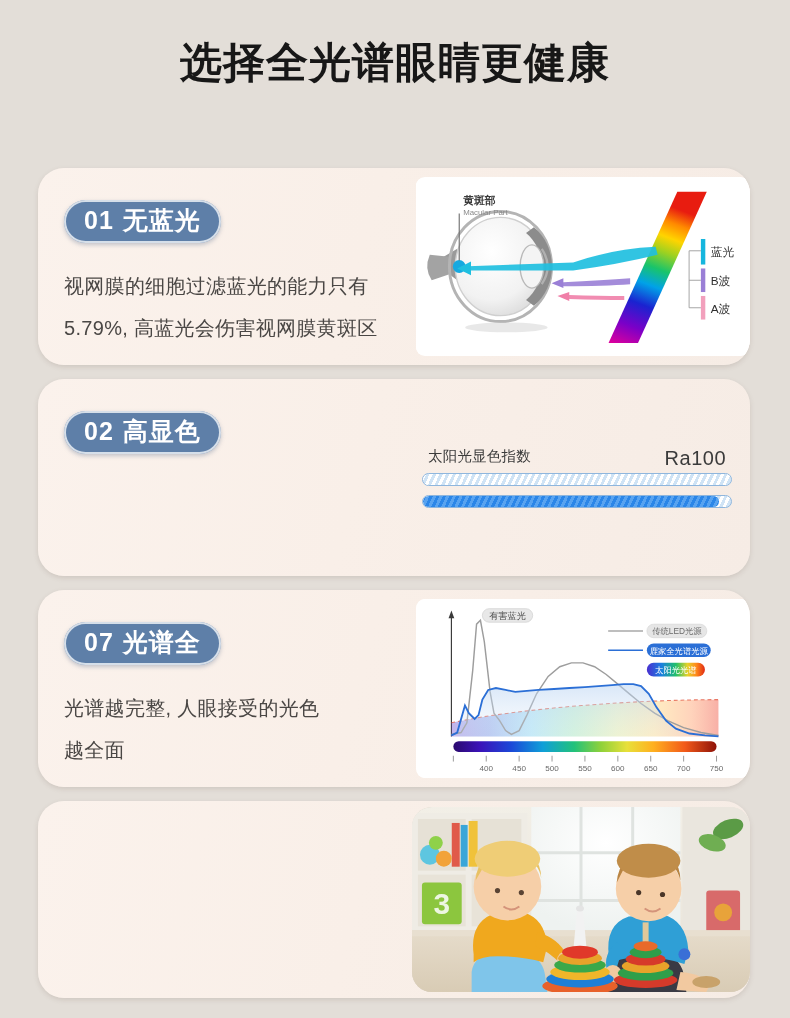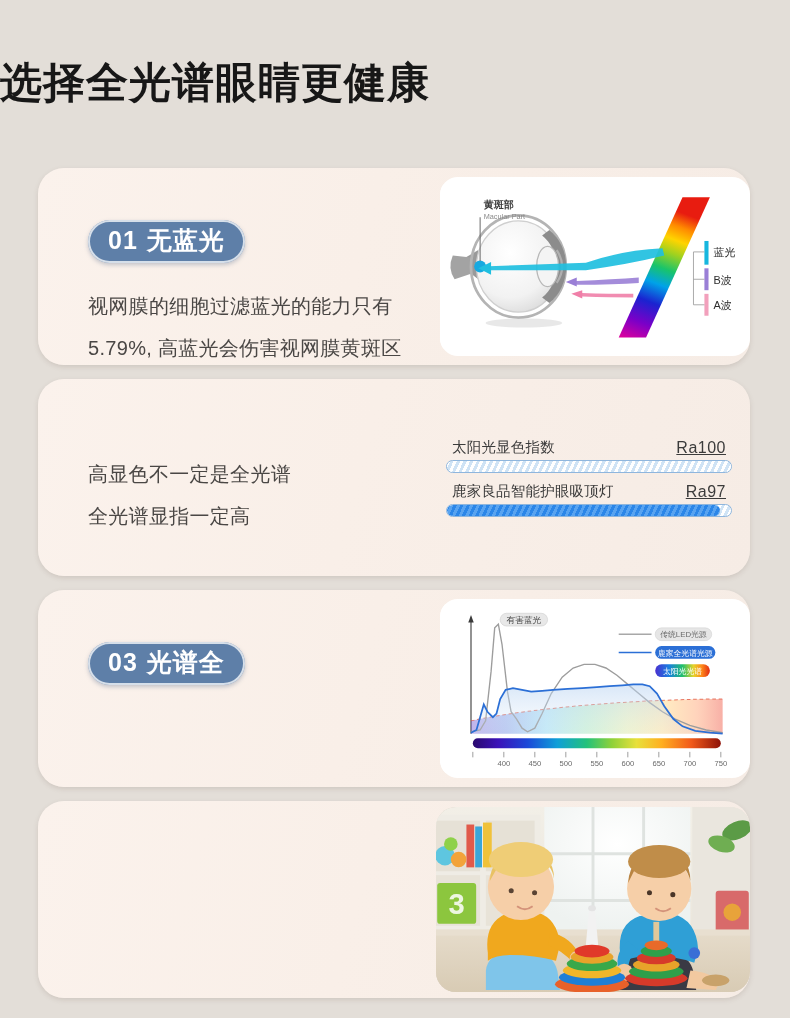--- a/index.html
+++ b/index.html
@@ -8,25 +8,26 @@
     width: 790px;
     height: 1018px;
     background: #e3ded8;
     font-family: "Liberation Sans", "DejaVu Sans", sans-serif;
     overflow: hidden;
     position: relative;
   }
 
   
   .page-title {
+    text-align: center;
     font-size: 42px;
     font-weight: bold;
     color: #171717;
     letter-spacing: 1px;
-    padding-top: 60px;
+    padding-top: 40px;
     line-height: 1.1;
   }
 
   
   .cards {
     position: absolute;
     top: 168px;
     left: 38px;
     width: 712px;
   }
@@ -37,23 +38,22 @@
     margin-bottom: 14px;
     border-radius: 26px;
     background: linear-gradient(105deg, #fbf2ec 0%, #f9efe8 45%, #f6ece5 100%);
     box-shadow: 0 2px 5px rgba(120, 100, 88, .18);
     overflow: hidden;
     display: flex;
   }
 
   .card-left {
     width: 372px;
-    padding: 52px 0 0 26px;
+    padding: 32px 0 0 26px;
     flex: none;
-    margin-left: 24px;
   }
 
   .badge {
     display: inline-block;
     background: #5e7fa8;
     color: #ffffff;
     font-size: 25px;
     font-weight: bold;
     letter-spacing: 1px;
     padding: 6px 20px 8px 20px;
@@ -75,46 +75,46 @@
 
   .card-right {
     flex: 1;
     position: relative;
   }
 
   
   .media-box {
     position: absolute;
     top: 9px; right: 0; bottom: 9px; left: 6px;
-    border-radius: 18px;
+    border-radius: 9px;
     background: #ffffff;
     overflow: hidden;
   }
 
   .eye-svg, .spec-svg { width: 100%; height: 100%; display: block; }
 
   
   .cri-panel {
     position: absolute;
     inset: 12px 8px 12px 4px;
     display: flex;
     flex-direction: column;
     justify-content: center;
     gap: 9px;
     padding: 0 10px 0 8px;
   }
   .cri-row { }
   .cri-head {
     display: flex;
-    align-items: flex-end;
+    align-items: flex-start;
     justify-content: space-between;
     padding: 0 6px 3px 6px;
   }
   .cri-name { font-size: 14.5px; color: #3b3b3b; letter-spacing: .2px; }
-  .cri-val  { font-size: 16px; color: #3b3b3b; letter-spacing: .5px; text-decoration: underline; }
+  .cri-val  { font-size: 20px; color: #3b3b3b; letter-spacing: .5px; }
   .cri-track {
     height: 13px;
     border-radius: 8px;
     border: 1.3px solid #8fb6dd;
     background: repeating-linear-gradient(115deg,#ffffff 0 3px,#cfe3f5 3px 6px);
     overflow: hidden;
     position: relative;
   }
   .cri-track.plain { border-color: #b9b9b9; background: repeating-linear-gradient(115deg,#ffffff 0 3px,#e2e2e2 3px 6px); }
   .cri-fill {
@@ -219,56 +219,55 @@
           <text x="300" y="137" font-size="12" fill="#2e2e2e" font-family="'Liberation Sans',sans-serif">A波</text>
 
           <ellipse cx="92" cy="152" rx="42" ry="5" fill="#d8d8d8" opacity=".6"></ellipse>
         </svg>
       </div>
     </div>
   </div>
 
   <div class="card">
     <div class="card-left">
-      <div class="card-desc">高显色不一定是全光谱
-全光谱显指一定高</div>
+      <div class="badge">
+        <span class="num">02</span><span>高显色</span>
+      </div>
     </div>
     <div class="card-right">
       <div class="cri-panel">
 
         <div class="cri-row">
           <div class="cri-head">
             <span class="cri-name">太阳光显色指数</span>
             <span class="cri-val">Ra100</span>
           </div>
           <div class="cri-track">
             <div class="cri-fill light" style="width:100%"></div>
           </div>
         </div>
 
         <div class="cri-row">
-          <div class="cri-head">
-            <span class="cri-name">鹿家良品智能护眼吸顶灯</span>
-            <span class="cri-val">Ra97</span>
-          </div>
           <div class="cri-track">
             <div class="cri-fill" style="width:96%"></div>
           </div>
         </div>
 
 
       </div>
     </div>
   </div>
 
   <div class="card">
     <div class="card-left">
       <div class="badge">
-        <span class="num">03</span><span>光谱全</span>
-      </div>
+        <span class="num">07</span><span>光谱全</span>
+      </div>
+      <div class="card-desc">光谱越完整, 人眼接受的光色
+越全面</div>
     </div>
     <div class="card-right">
       <div class="media-box">
         <svg class="spec-svg" viewBox="0 0 340 185" preserveAspectRatio="xMidYMid meet">
           <defs>
             <linearGradient id="sunfill" x1="0" y1="0" x2="1" y2="0">
               <stop offset="0%" stop-color="#6f4ed0" stop-opacity=".42"></stop>
               <stop offset="14%" stop-color="#3a63d8" stop-opacity=".36"></stop>
               <stop offset="30%" stop-color="#35b9e6" stop-opacity=".30"></stop>
               <stop offset="46%" stop-color="#5ed47f" stop-opacity=".28"></stop>

